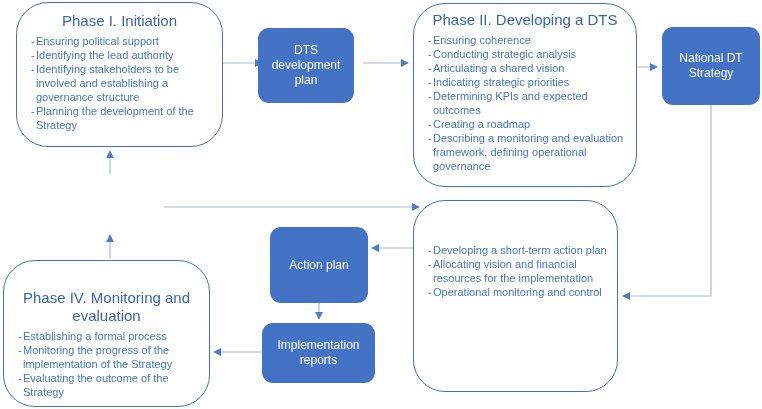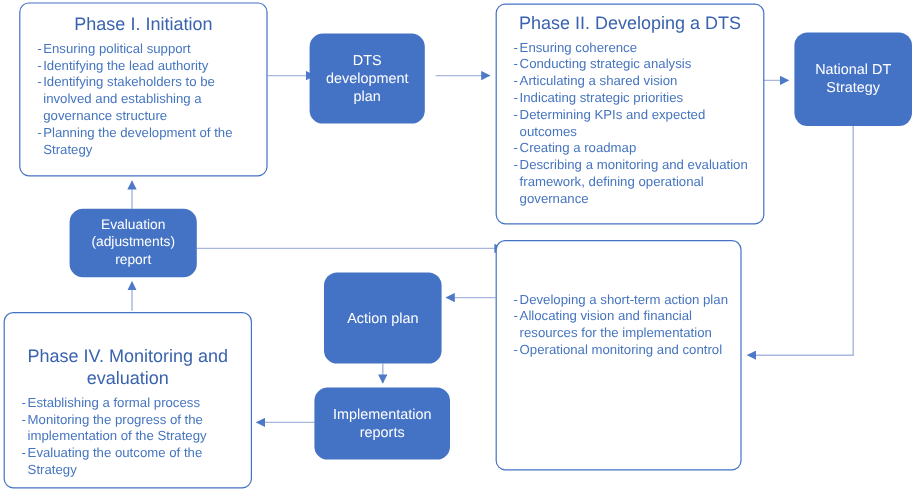--- a/index.html
+++ b/index.html
@@ -6,21 +6,21 @@
   html,body { background:#fff; }
   body { font-family:"Liberation Sans", sans-serif; }
   #canvas {
     position:relative; width:762px; height:409px; background:#ffffff;
     overflow:hidden;
   }
   #wires { position:absolute; left:0; top:0; width:762px; height:409px; }
 
   .outline-box {
     position:absolute; background:#ffffff;
-    border:1.5px solid #4472c4; border-radius:8px;
+    border:1.5px solid #4472c4; border-radius:32px;
   }
   .node {
     position:absolute; background:#4472c4; border-radius:11px;
     color:#ffffff; display:flex; align-items:center; justify-content:center;
     text-align:center; font-size:12px; line-height:15px; padding:4px 8px;
   }
   .box-title {
     color:#3a63ae; font-size:15px; line-height:18px; text-align:center;
     padding:0 6px;
   }
@@ -124,23 +124,20 @@
           <span class="dash">-</span>
           <span class="btext">Describing a monitoring and evaluation framework, defining operational governance</span>
         </div>
     </div>
   </div>
 
   <div id="national-dt" class="node">
     <span>National DT Strategy</span>
   </div>
 
-  <div id="evaluation" class="node">
-    <span>Evaluation (adjustments) report</span>
-  </div>
 
   <div id="action-plan" class="node">
     <span>Action plan</span>
   </div>
 
   <div id="phase3" class="outline-box">
     <div class="bullets">
       <div class="bullet">
           <span class="dash">-</span>
           <span class="btext">Developing a short-term action plan</span>

